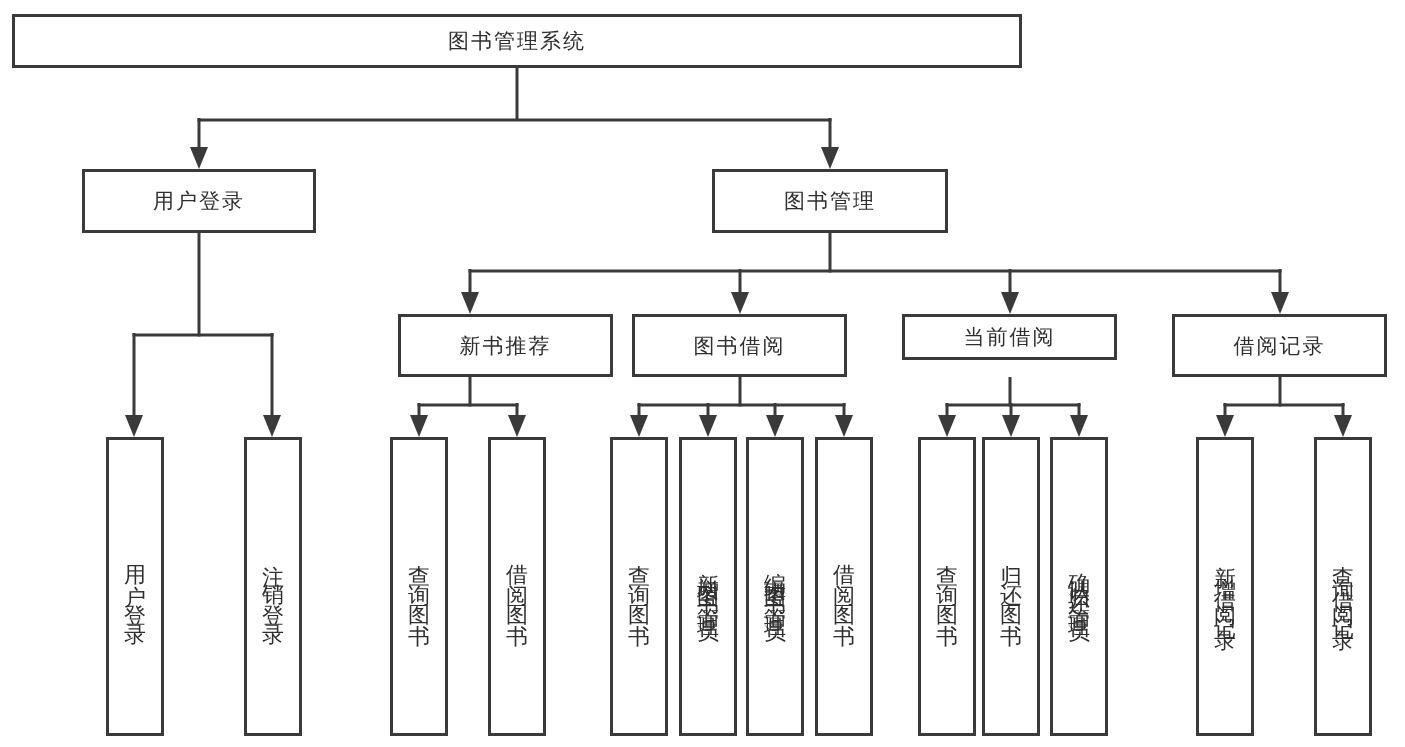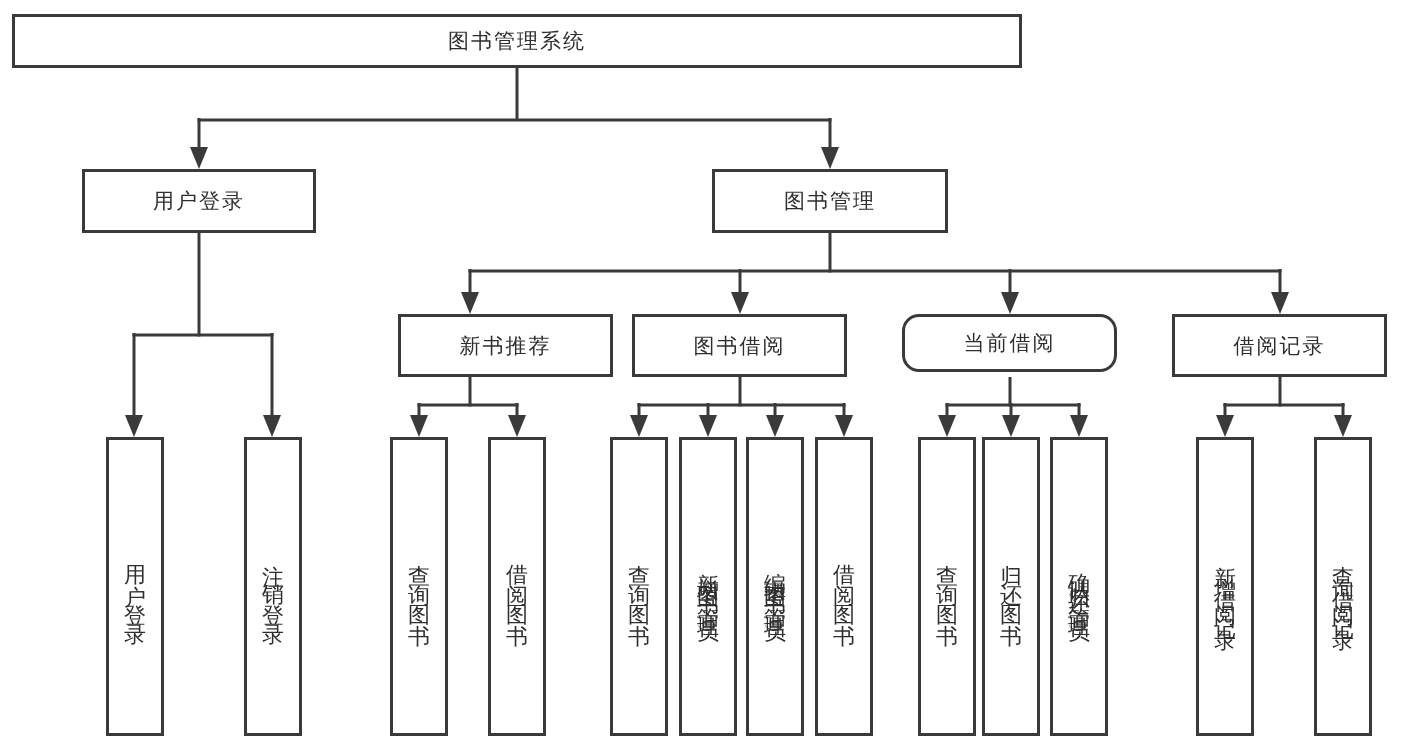--- a/index.html
+++ b/index.html
@@ -67,21 +67,21 @@
     color: #b7acac;
     z-index: 5;
     white-space: nowrap;
   }
   
   #box-root   { left: 12px;   top: 14px;  width: 1010px; height: 54px; }
   #box-l2a    { left: 82px;   top: 169px; width: 234px;  height: 64px; }
   #box-l2b    { left: 712px;  top: 169px; width: 236px;  height: 64px; }
   #box-l3a    { left: 362px;  top: 314px; width: 215px;  height: 63px; margin-left: 36px; }
   #box-l3b    { left: 632px;  top: 314px; width: 215px;  height: 63px; font-family: Liberation Mono, monospace; }
-  #box-l3c    { left: 902px;  top: 314px; width: 215px;  height: 58px; border-radius: 17px; }
+  #box-l3c    { left: 902px;  top: 314px; width: 215px;  height: 46px; }
   #box-l3d    { left: 1172px; top: 314px; width: 215px;  height: 63px; justify-content: center; }
   #leaf-a1 { left: 106px; }
   #leaf-a2 { left: 244px; }
   #leaf-b1 { left: 390px; }
   #leaf-b2 { left: 488px; }
   #leaf-c1 { left: 610px; }
   #leaf-c2 { left: 679px; }
   #leaf-c3 { left: 746px; }
   #leaf-c4 { left: 815px; }
   #leaf-d1 { left: 918px; }

